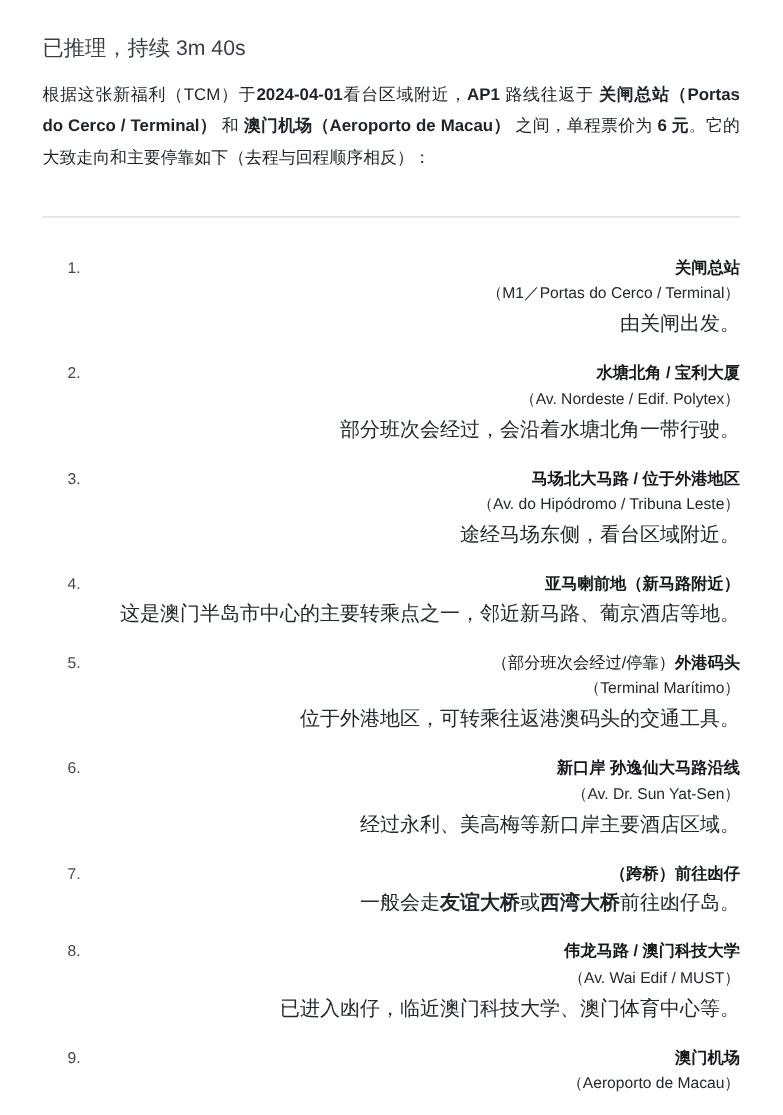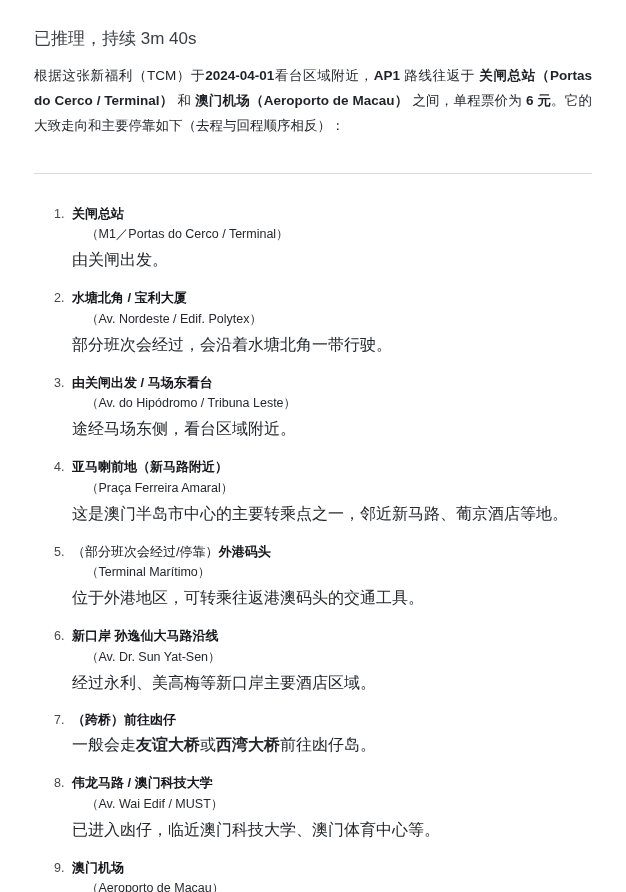--- a/index.html
+++ b/index.html
@@ -50,20 +50,21 @@
   }
   ol.stops {
     margin: 0;
     padding: 0 0 0 34px;
     list-style: decimal;
   }
   ol.stops > li {
     margin-bottom: 13px;
     padding-left: 4px;
     font-size: 13px;
+    text-align: right;
   }
   ol.stops > li::marker {
     color: #44484e;
     font-size: 12.5px;
   }
   .stop-name {
     font-weight: bold;
     font-size: 13px;
     color: #16181c;
     display: block;
@@ -111,28 +112,27 @@
       <span class="stop-desc">由关闸出发。</span>
     </li>
 
     <li>
       <span class="stop-name">水塘北角 / 宝利大厦</span>
       <span class="stop-alt">（Av. Nordeste / Edif. Polytex）</span>
       <span class="stop-desc">部分班次会经过，会沿着水塘北角一带行驶。</span>
     </li>
 
     <li>
-      <span class="stop-name">由关闸出发 / 马场东看台</span>
+      <span class="stop-name">马场北大马路 / 位于外港地区</span>
       <span class="stop-alt">（Av. do Hipódromo / Tribuna Leste）</span>
       <span class="stop-desc">途经马场东侧，看台区域附近。</span>
     </li>
 
     <li>
       <span class="stop-name">亚马喇前地（新马路附近）</span>
-      <span class="stop-alt">（Praça Ferreira Amaral）</span>
       <span class="stop-desc">这是澳门半岛市中心的主要转乘点之一，邻近新马路、葡京酒店等地。</span>
     </li>
 
     <li>
       <span class="stop-name"><span class="plain">（部分班次会经过/停靠）</span><span>外港码头</span></span>
       <span class="stop-alt">（Terminal Marítimo）</span>
       <span class="stop-desc">位于外港地区，可转乘往返港澳码头的交通工具。</span>
     </li>
 
     <li>

